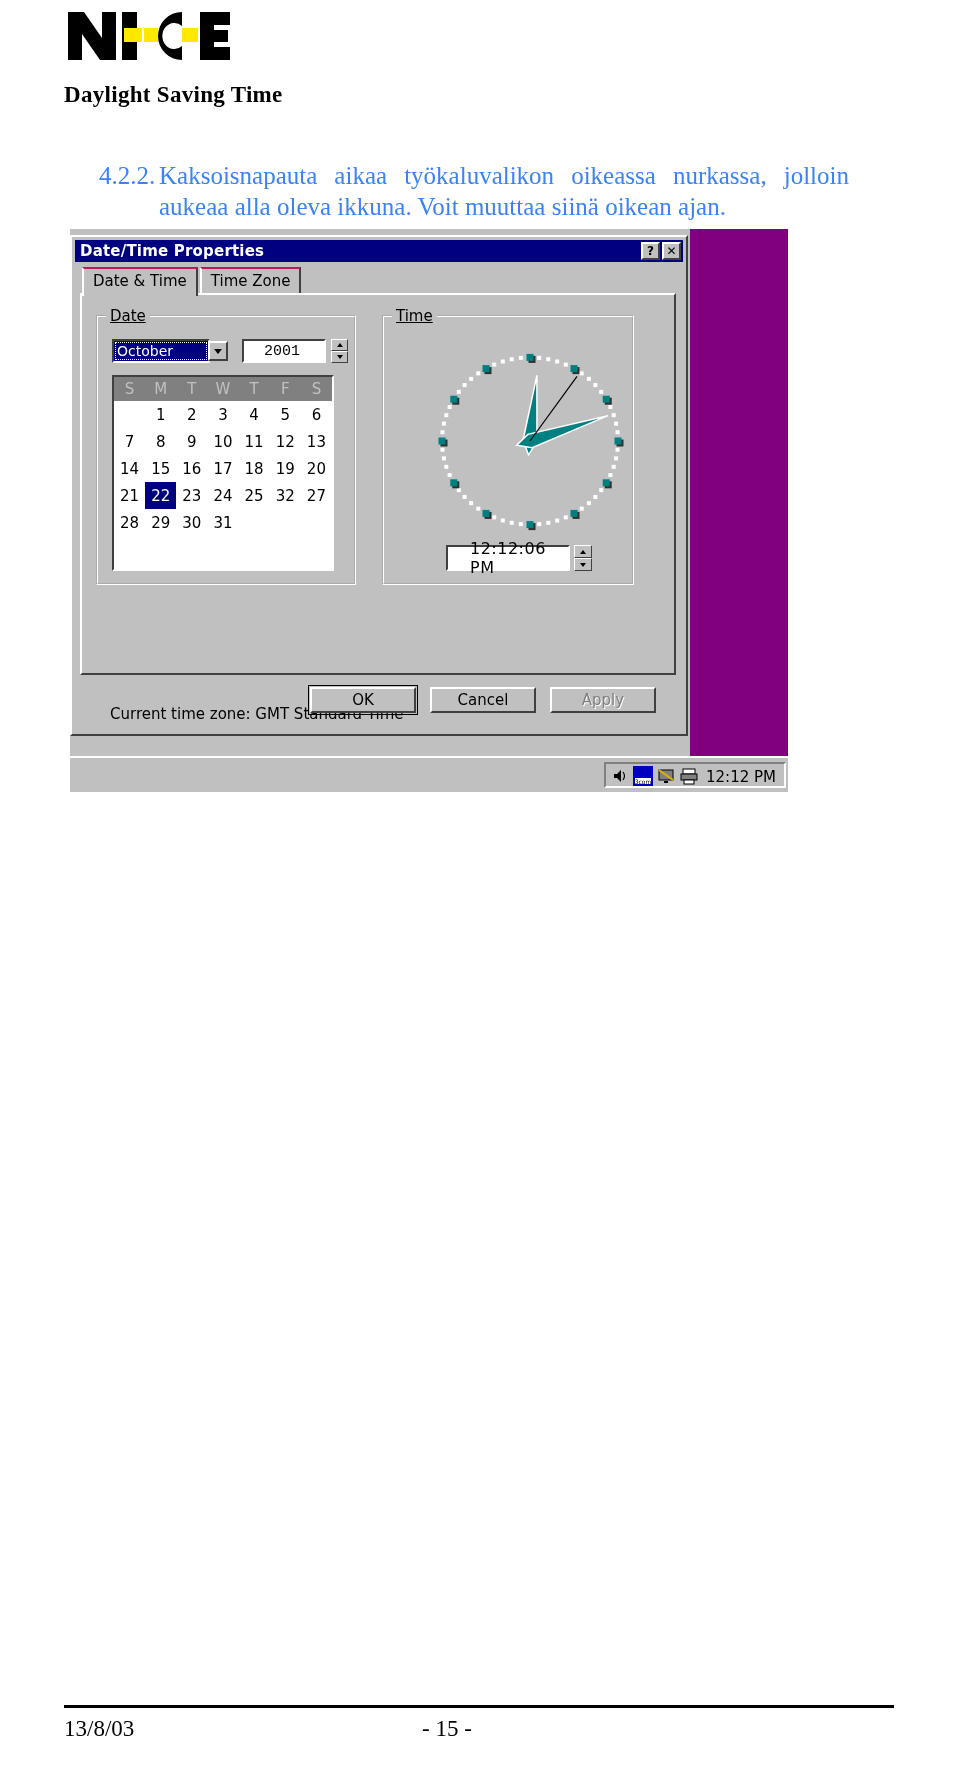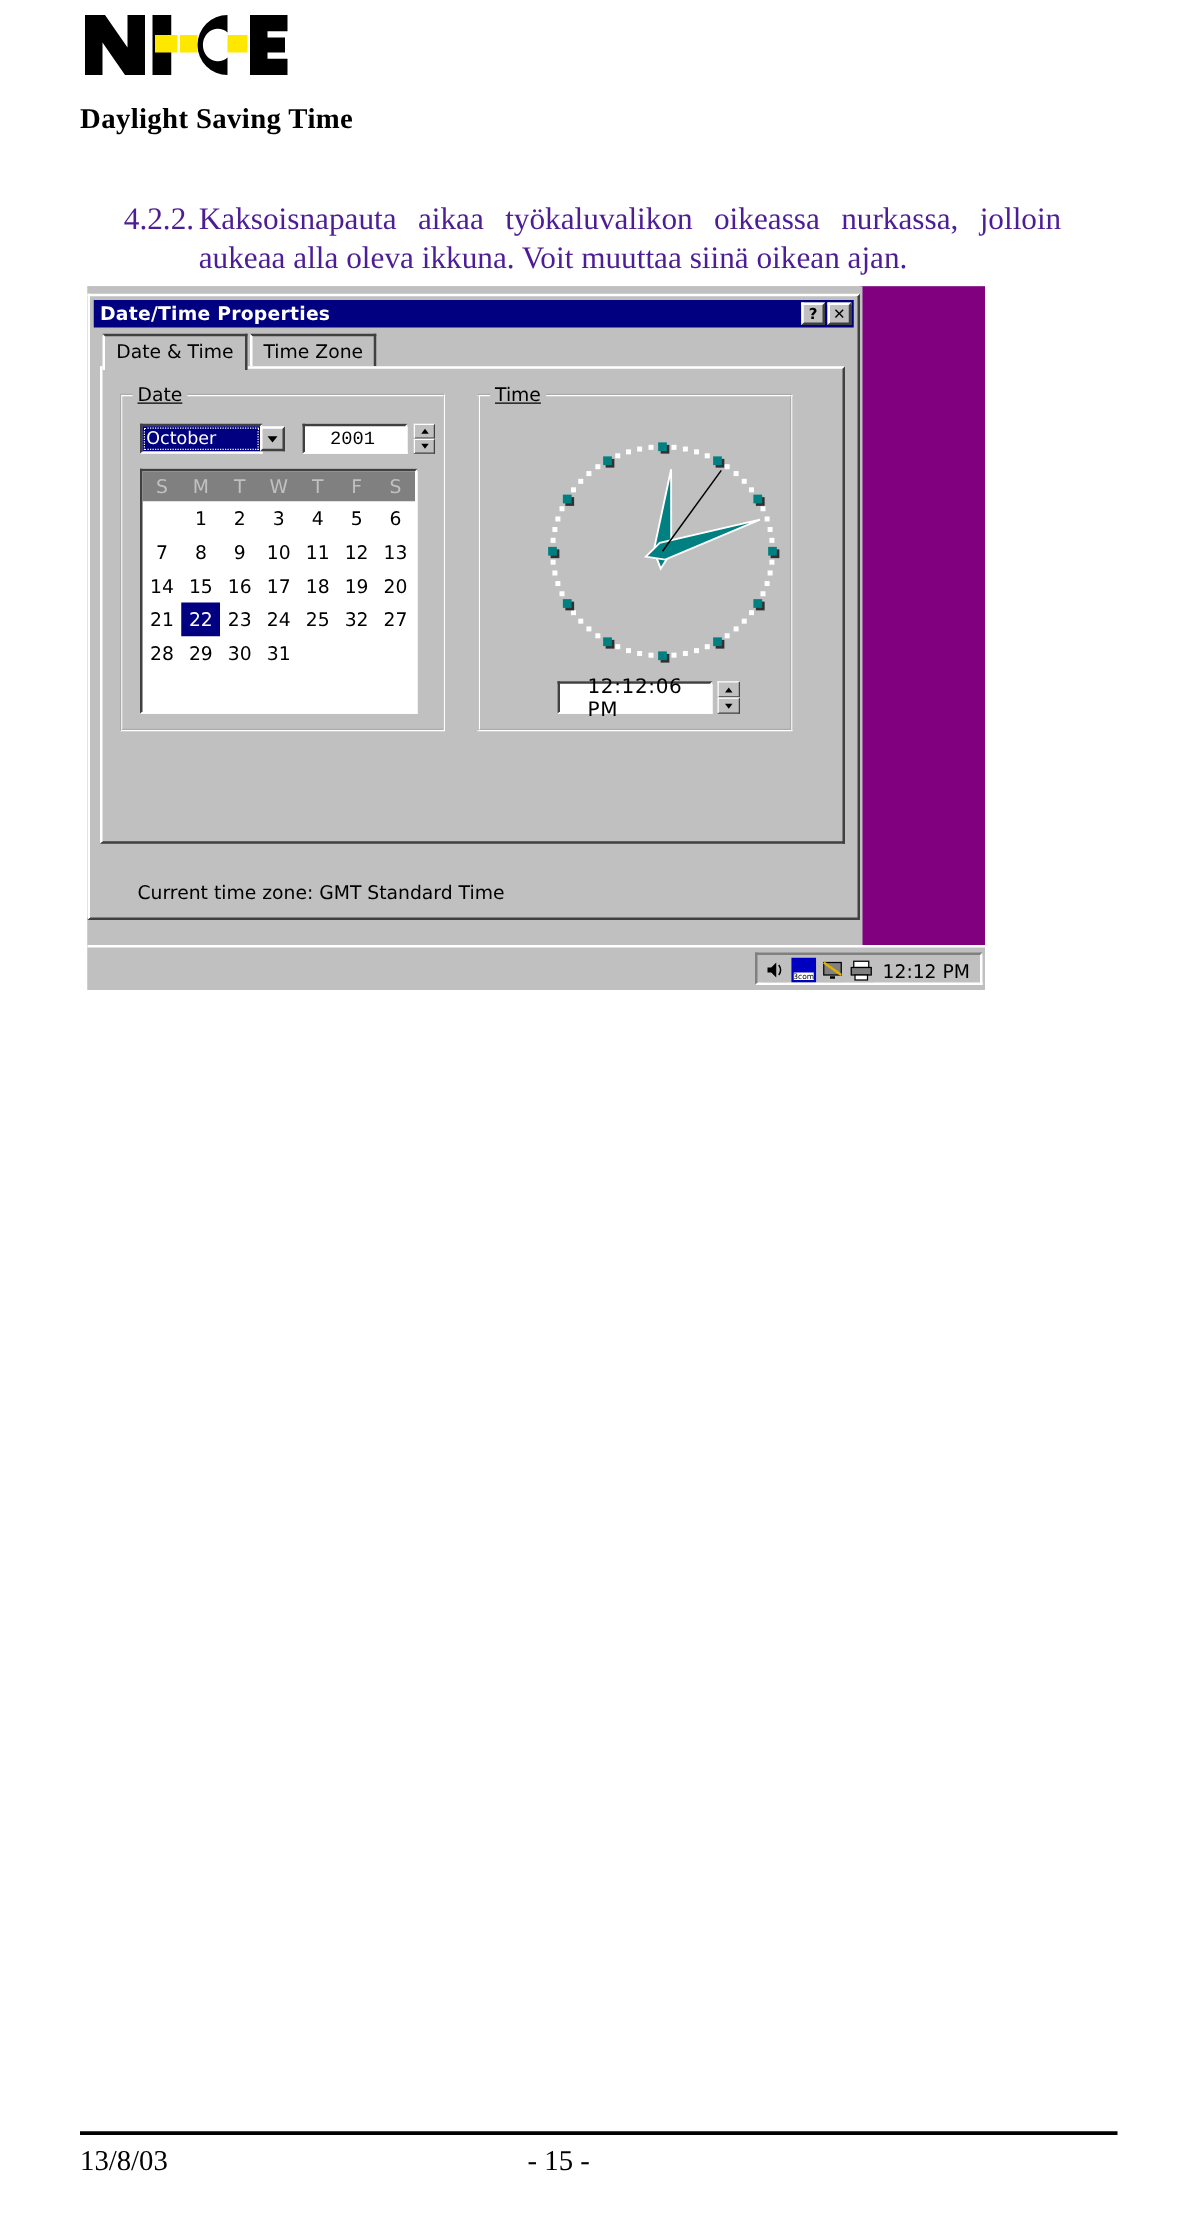--- a/index.html
+++ b/index.html
@@ -12,21 +12,21 @@
   .logo{position:absolute;left:64px;top:8px;width:170px;height:56px;}
   .logo svg{display:block;}
   .doc-title{
     position:absolute;left:64px;top:82px;
     font-family:"Liberation Serif",serif;
     font-weight:bold;font-size:23px;color:#000;letter-spacing:.3px;
   }
   
   .para{
     position:absolute;left:99px;top:160px;width:760px;
-    font-size:25px;line-height:31px;color:#4c1d95;
+    font-size:25px;line-height:31px;color:#3b82f6;
   }
   .para .num{
     display:inline-block;width:60px;vertical-align:top;
   }
   .para .txt{
     display:inline-block;width:690px;vertical-align:top;text-align:justify;
   }
   
   .shot{
     position:absolute;left:70px;top:229px;width:718px;height:563px;
@@ -60,21 +60,21 @@
     border-top:2px solid #ffffff;border-left:2px solid #ffffff;
     border-right:2px solid #404040;border-bottom:2px solid #404040;
     font-size:12px;font-weight:bold;color:#000;
     display:flex;align-items:center;justify-content:center;
     box-sizing:border-box;font-family:"DejaVu Sans",sans-serif;
   }
   
   .tabstrip{position:absolute;left:10px;top:30px;display:flex;align-items:flex-end;}
   .tab{
     padding:3px 9px 4px 9px;font-size:15px;color:#000;background:#c0c0c0;
-    border-top:2px solid #404040;border-left:2px solid #ffffff;
+    border-top:2px solid #be185d;border-left:2px solid #ffffff;
     border-right:2px solid #404040;margin-right:2px;
     font-family:"DejaVu Sans",sans-serif;
   }
   .tab.active{position:relative;z-index:3;padding-bottom:6px;margin-bottom:-2px;}
   .tabpage{
     position:absolute;left:8px;top:56px;width:596px;height:382px;
     background:#c0c0c0;
     border-top:2px solid #ffffff;border-left:2px solid #ffffff;
     border-right:2px solid #404040;border-bottom:2px solid #404040;
     box-sizing:border-box;
@@ -433,20 +433,25 @@
             </div>
           <div>
               <i class="caret-d-s"></i>
             </div>
         </div>
       </div>
 
       <div class="tzline">Current time zone: GMT Standard Time</div>
     </div>
 
+    <div class="dlg-btns">
+      <div class="btn default">OK</div>
+      <div class="btn">Cancel</div>
+      <div class="btn disabled">Apply</div>
+    </div>
   </div>
 
   <div class="taskbar">
     <div class="tray">
       <span class="tray-icon">
         <svg width="20" height="20" viewBox="0 0 20 20">
           <rect width="20" height="20" fill="#c0c0c0"></rect>
           <path d="M4 8 H7 L11 4 V16 L7 12 H4 Z" fill="#000"></path>
           <path d="M13 6 Q16 10 13 14" stroke="#000" fill="none" stroke-width="1.2"></path>
         </svg>

